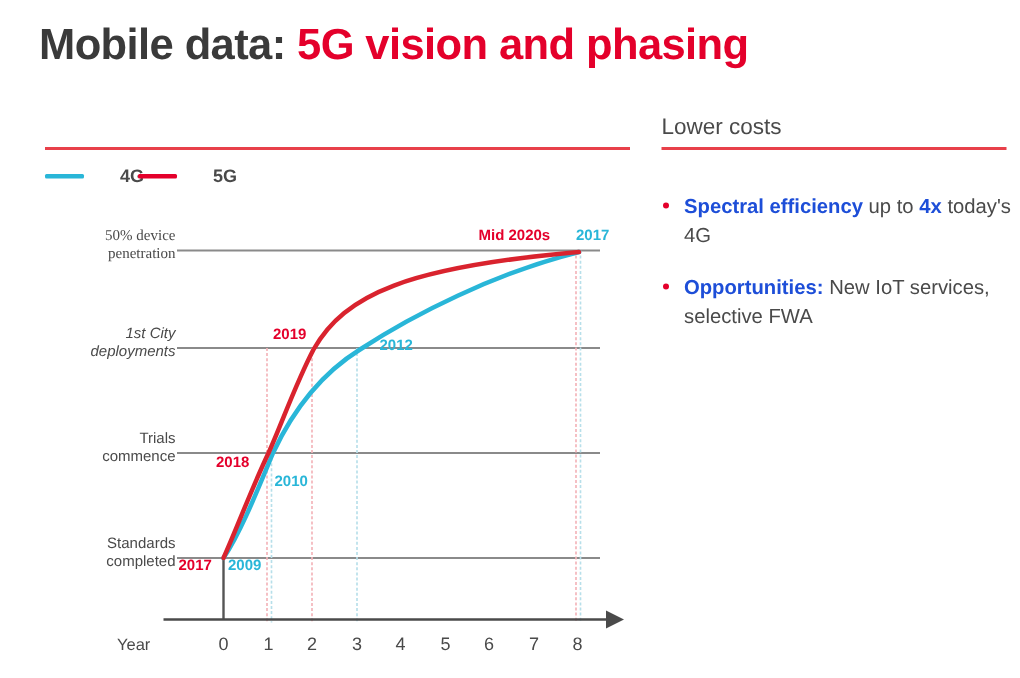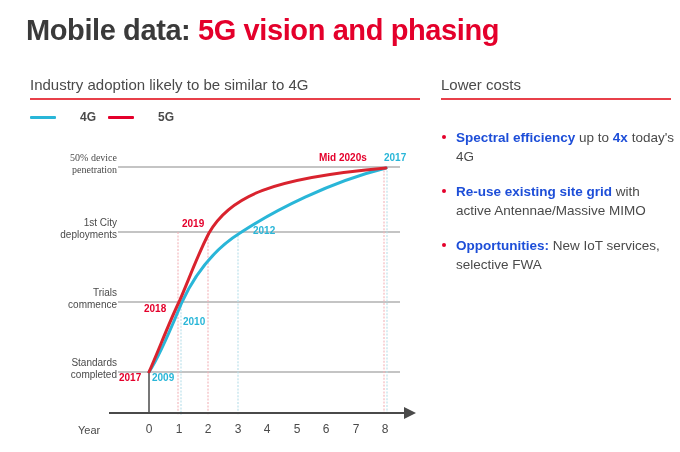--- a/index.html
+++ b/index.html
@@ -65,21 +65,21 @@
     width: 26px;
     height: 3px;
     border-radius: 1px;
   }
   .legend-label {
     font-size: 12px;
     font-weight: bold;
     color: #4a4a4a;
   }
   #legend-4g { left: 30px; top: 110px; }
-  #legend-5g { left: 108px; top: 110px; justify-content: center; }
+  #legend-5g { left: 92px; top: 110px; justify-content: center; }
 
   
   #chart {
     position: absolute;
     left: 0;
     top: 0;
   }
   .ylabel {
     position: absolute;
     font-size: 10px;
@@ -139,21 +139,20 @@
 </style>
 </head>
 <body>
 
 <div id="stage">
 
   <div class="title">
     <span class="dark">Mobile data: </span><span class="red">5G vision and phasing</span>
   </div>
 
-  <div class="section-head" id="head-left">Industry adoption likely to be similar to 4G</div>
   <div class="head-rule" id="rule-left"></div>
 
   <div class="section-head" id="head-right">Lower costs</div>
   <div class="head-rule" id="rule-right"></div>
 
   <div class="legend-item" id="legend-4g">
     <span class="legend-swatch" style="background:#29b6d8"></span>
     <span class="legend-label">4G</span>
   </div>
   <div class="legend-item" id="legend-5g">
@@ -187,21 +186,21 @@
              C 230 196, 272 178, 386 168" fill="none" stroke="#d9232e" stroke-width="3" stroke-linecap="round"></path>
 
     <line x1="109" y1="413" x2="404" y2="413" stroke="#4a4a4a" stroke-width="1.8"></line>
     <polygon points="404,407 416,413 404,419" fill="#4a4a4a"></polygon>
   </svg>
 
   <div class="ylabel" style="left:22px; top:152px;font-family:Liberation Serif, serif;">
     <span>50% device</span><br>
     <span>penetration</span>
   </div>
-  <div class="ylabel" style="left:22px; top:217px;">
+  <div class="ylabel" style="left:22px; top:217px;font-style:italic;">
     <span>1st City</span><br>
     <span>deployments</span>
   </div>
   <div class="ylabel" style="left:22px; top:357px;">
     <span>Standards</span><br>
     <span>completed</span>
   </div>
   <div class="ylabel" style="left:22px; top:287px;">
     <span>Trials</span><br>
     <span>commence</span>
@@ -228,24 +227,20 @@
   <div class="xtick" style="left:375px; top:422px;">8</div>
 
   <div id="bullets">
 
     <div class="bullet">
       <span class="dot"></span>
       <b>Spectral efficiency</b><span> up to </span><b>4x</b><span> today's 4G</span>
     </div>
 
 
-    <div class="bullet">
-      <span class="dot"></span>
-      <b>Re-use existing site grid</b><span> with active Antennae/Massive MIMO</span>
-    </div>
 
     <div class="bullet">
       <span class="dot"></span>
       <b>Opportunities:</b><span> New IoT services, selective FWA</span>
     </div>
 
   </div>
 
 </div>
 

